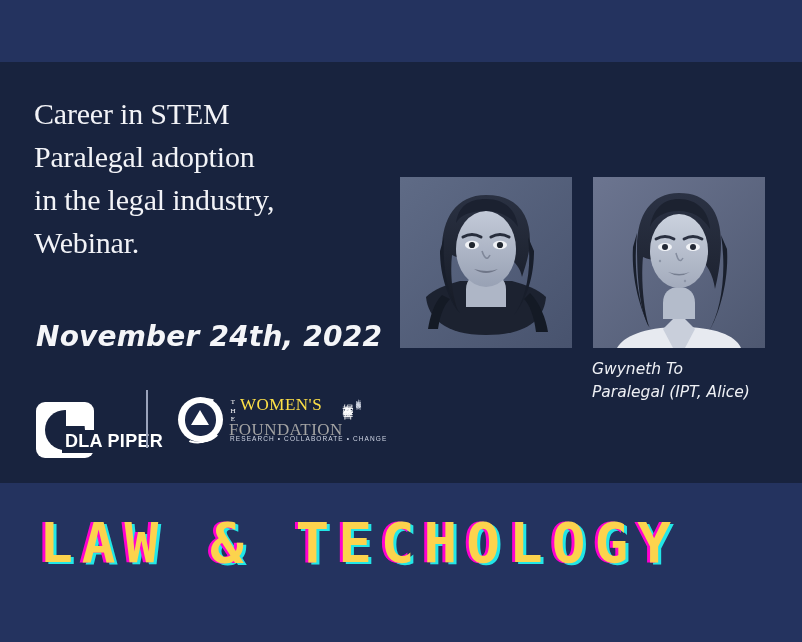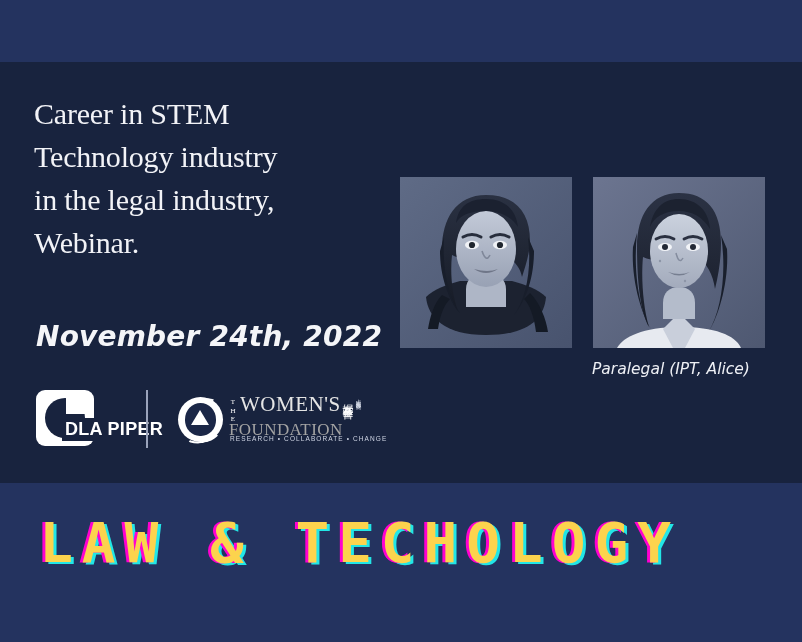--- a/index.html
+++ b/index.html
@@ -66,21 +66,21 @@
     left: 36px;
     top: 388px;
     width: 330px;
     height: 62px;
   }
 
   
   .dla-logo {
     position: absolute;
     left: 0;
-    top: 2px;
+    top: 14px;
     width: 96px;
     height: 58px;
   }
   .dla-square {
     position: absolute;
     left: 0;
     top: 0;
     width: 58px;
     height: 56px;
     background: #ffffff;
@@ -192,23 +192,23 @@
     color: #ffffff;
     writing-mode: vertical-rl;
     text-orientation: upright;
     line-height: 7px;
   }
   .twf-womens {
     position: absolute;
     left: 62px;
     top: 2px;
     font-family: "Liberation Serif", "DejaVu Serif", serif;
-    font-size: 21px;
+    font-size: 17px;
     letter-spacing: 0.5px;
-    color: #e5e5e5;
+    color: #fde047;
     line-height: 21px;
     white-space: nowrap;
   }
   .twf-foundation {
     position: absolute;
     left: 51px;
     top: 28px;
     font-family: "Liberation Serif", "DejaVu Serif", serif;
     font-size: 17px;
     letter-spacing: 0.4px;
@@ -315,21 +315,21 @@
 </style>
 </head>
 <body>
 
 <div id="poster">
 
   <div class="dark-panel"></div>
 
   <div class="headline">
     <div class="line accent">Career in STEM</div>
-    <div class="line">Technology industry</div>
+    <div class="line">Paralegal adoption</div>
     <div class="line">in the legal industry,</div>
     <div class="line">Webinar.</div>
   </div>
 
   <div class="event-date">November 24th, 2022</div>
 
   <div class="logo-row">
 
     <div class="dla-logo">
       <div class="dla-square"></div>
@@ -428,20 +428,21 @@
       <path d="M91 62 Q100 57 109 62" stroke="#2a3040" stroke-width="2.8" fill="none" stroke-linecap="round"></path>
       <path d="M83 76 Q86 88 90 81" stroke="#848c9e" stroke-width="1.5" fill="none"></path>
       <path d="M75 95 Q86 102 97 95 Q87 99 75 95 Z" fill="#767e90"></path>
       <circle cx="67" cy="84" r="1.2" fill="#8d95a6"></circle>
       <circle cx="92" cy="104" r="1.2" fill="#8d95a6"></circle>
     </svg>
   </div>
 
 
   <div class="speaker-caption caption-2">
+    <div>Gwyneth To</div>
     <div>Paralegal (IPT, Alice)</div>
   </div>
 
   <div class="glitch-wrap">
     <div class="glitch" data-glitch="LAW &amp; TECHOLOGY">LAW &amp; TECHOLOGY</div>
   </div>
 
 </div>
 
 </body></html>

